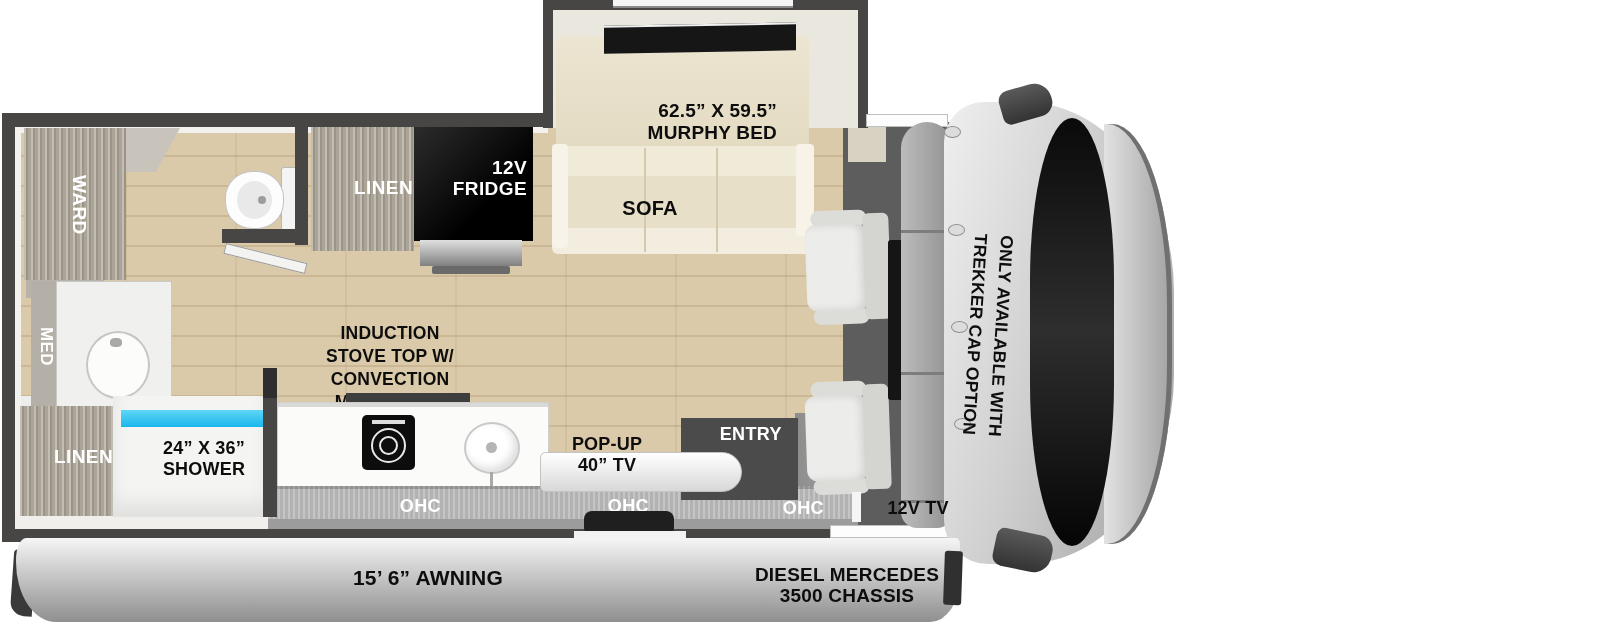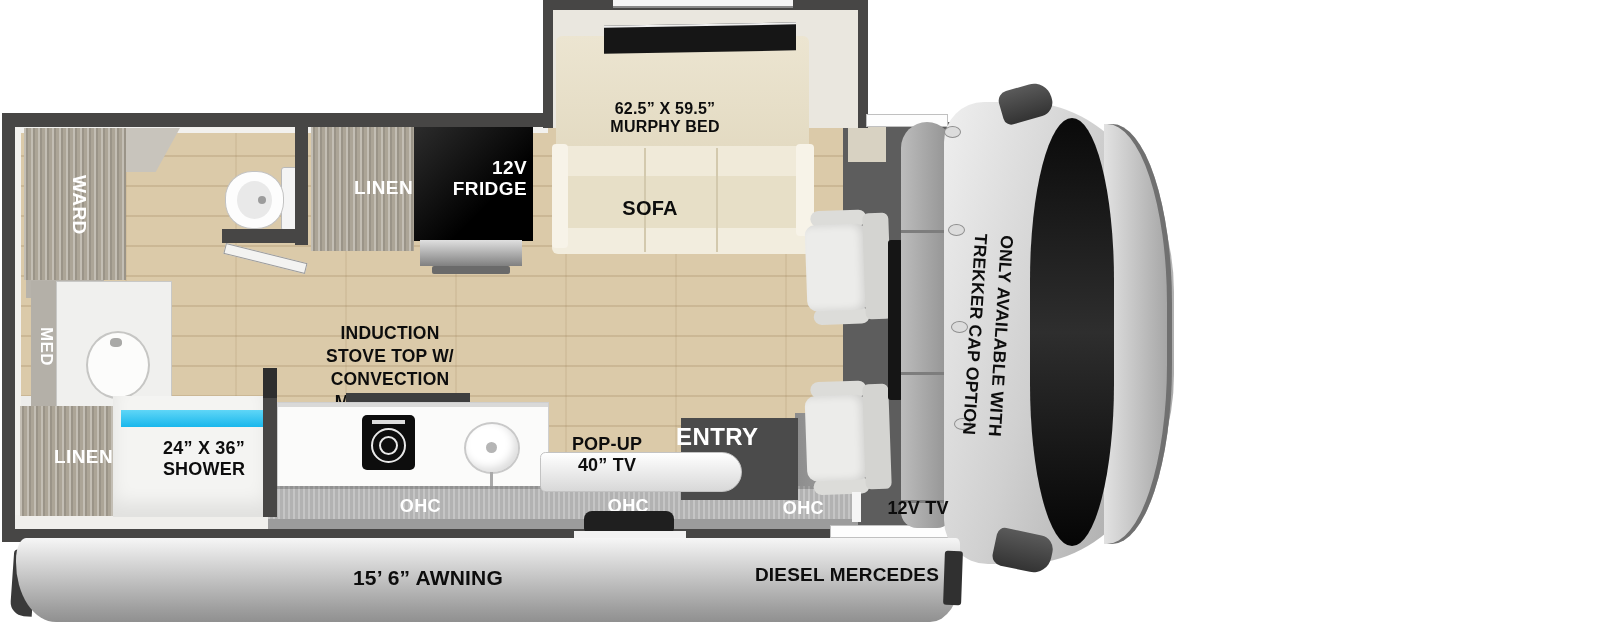--- a/index.html
+++ b/index.html
@@ -40,21 +40,21 @@
   <div class="abs liner" style="left:15px;top:127px;width:533px;height:6px;"></div>
   <div class="abs liner" style="left:15px;top:127px;width:6px;height:390px;"></div>
   <div class="abs" style="left:15px;top:515px;width:255px;height:14px;background:#f0efec;"></div>
   <div class="abs" style="left:268px;top:517px;width:590px;height:12px;background:#9c9c9c;"></div>
 
   <div class="abs" style="left:553px;top:8px;width:305px;height:120px;background:#eae7df;"></div>
   <div class="abs" style="left:543px;top:0;width:325px;height:128px;border-left:10px solid #474645;border-top:10px solid #474645;border-right:10px solid #474645;"></div>
   <div class="abs" style="left:613px;top:0;width:180px;height:8px;background:#f5f5f5;border-bottom:2px solid #8a8a8a;"></div>
   <div class="abs cream" style="left:556px;top:36px;width:253px;height:128px;background:linear-gradient(180deg,#ece5d1,#e2d9c0);border-radius:6px;"></div>
   <div class="abs" style="left:604px;top:24px;width:192px;height:28px;background:#161616;border-top:2px solid #f0f0f0;transform:skewY(-1deg);"></div>
-  <div class="abs lblD" style="left:565px;top:100px;width:200px;font-size:16px;">
+  <div class="abs lblD" style="left:577px;top:100px;width:200px;font-size:19px;text-align:right;">
     <span style="display:block;">62.5” X 59.5”</span>
     <span style="display:block;">MURPHY BED</span>
   </div>
 
   <div class="abs" style="left:552px;top:146px;width:262px;height:32px;background:#f0ead9;border-radius:4px;"></div>
   <div class="abs" style="left:552px;top:176px;width:262px;height:54px;background:#e7dfc7;"></div>
   <div class="abs" style="left:552px;top:228px;width:262px;height:26px;background:#f2edde;border-radius:0 0 6px 6px;"></div>
   <div class="abs" style="left:644px;top:148px;width:2px;height:104px;background:#d3c9ad;"></div>
   <div class="abs" style="left:716px;top:148px;width:2px;height:104px;background:#d3c9ad;"></div>
   <div class="abs" style="left:552px;top:144px;width:16px;height:104px;background:#f7f3e8;border-radius:4px;"></div>
@@ -87,21 +87,21 @@
   </div>
   <div class="abs" style="left:464px;top:422px;width:56px;height:52px;background:#fff;border:2px solid #c9c9c9;border-radius:50%;box-shadow:inset -4px -4px 8px #ddd;"></div>
   <div class="abs" style="left:486px;top:442px;width:11px;height:11px;background:#b5b5b5;border-radius:50%;"></div>
   <div class="abs" style="left:490px;top:472px;width:3px;height:32px;background:#a9a9a9;"></div>
 
   <div class="abs ohcband" style="left:268px;top:486px;width:590px;height:33px;"></div>
   <div class="abs lblW" style="left:371px;top:496px;width:70px;font-size:18px;">OHC</div>
   <div class="abs lblW" style="left:579px;top:496px;width:70px;font-size:18px;">OHC</div>
 
   <div class="abs" style="left:681px;top:418px;width:117px;height:82px;background:#4b4b4b;"></div>
-  <div class="abs lblW" style="left:676px;top:424px;width:80px;font-size:24px;">ENTRY</div>
+  <div class="abs lblW" style="left:702px;top:424px;width:80px;font-size:18px;">ENTRY</div>
   <div class="abs lblW" style="left:754px;top:498px;width:70px;font-size:18px;">OHC</div>
   <div class="abs" style="left:584px;top:511px;width:90px;height:21px;background:#1f1f1f;border-radius:8px 8px 4px 4px;"></div>
   <div class="abs" style="left:574px;top:531px;width:112px;height:8px;background:#f2f2f2;"></div>
 
   <div class="abs" style="left:540px;top:452px;width:202px;height:40px;background:linear-gradient(180deg,#ffffff,#d8d8d8);border:1px solid #c3c3c3;border-radius:6px 22px 22px 6px;"></div>
   <div class="abs lblD" style="left:552px;top:434px;width:110px;font-size:18px;">
     <span style="display:block;">POP-UP</span>
     <span style="display:block;">40” TV</span>
   </div>
 
@@ -179,15 +179,16 @@
 
   <div class="abs" style="left:852px;top:492px;width:9px;height:30px;background:#f5f5f5;"></div>
   <div class="abs lblD" style="left:877px;top:498px;width:82px;font-size:18px;">12V TV</div>
 
   <div class="abs" style="left:12px;top:550px;width:22px;height:66px;background:#3a3a3a;border-radius:4px 0 0 14px;transform:rotate(4deg);"></div>
   <div class="abs" style="left:16px;top:538px;width:944px;height:84px;background:linear-gradient(180deg,#f6f6f6,#d6d6d6 30%,#9e9e9e 85%,#909090);border-radius:10px 4px 30px 40px / 22px 6px 44px 60px;"></div>
   <div class="abs" style="left:944px;top:551px;width:18px;height:54px;background:#303030;border-radius:3px;transform:rotate(2deg);"></div>
   <div class="abs lblD" style="left:328px;top:566px;width:200px;font-size:21px;">15’ 6” AWNING</div>
   <div class="abs lblD" style="left:747px;top:564px;width:200px;font-size:19px;line-height:21px;">
     <span style="display:block;">DIESEL MERCEDES</span>
+    <span style="display:block;">3500 CHASSIS</span>
   </div>
 
 </div>
 
 </body></html>

